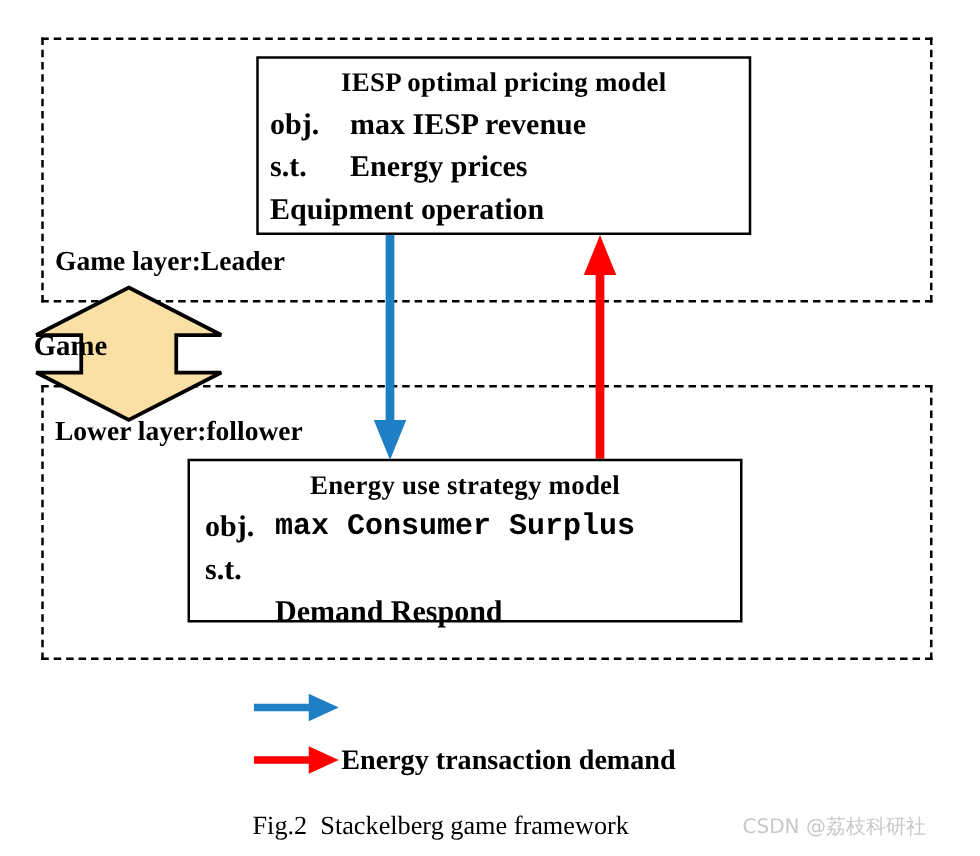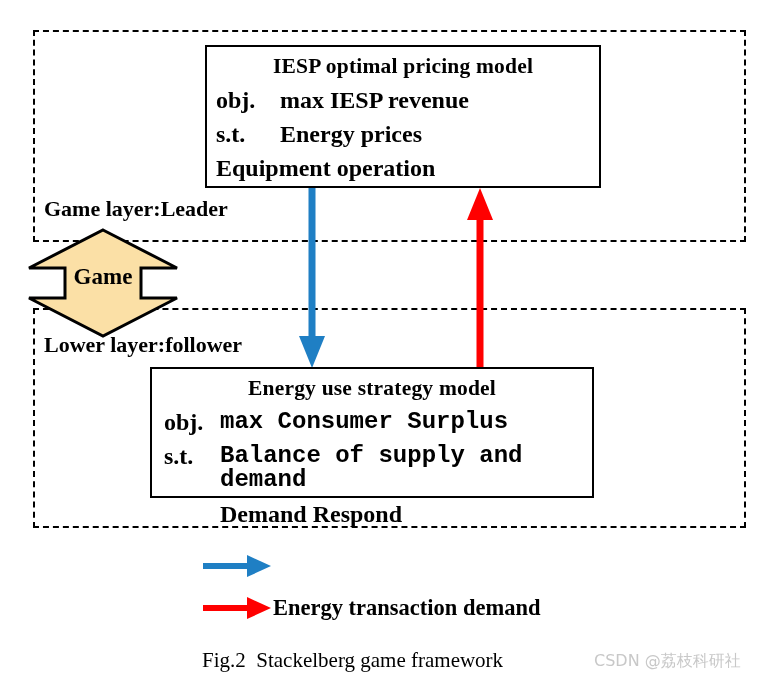--- a/index.html
+++ b/index.html
@@ -89,21 +89,21 @@
     top: 228px;
     width: 152px;
     height: 110px;
     z-index: 7;
   }
   #game-arrow-label {
     position: absolute;
     left: 27px;
     top: 265px;
     width: 152px;
-    text-align: center;
+    text-align: left;
     font-weight: bold;
     font-size: 23px;
     color: #000;
     z-index: 8;
     line-height: 1;
   }
 
   
   .flow-arrow {
     position: absolute;
@@ -177,21 +177,20 @@
   </div>
 
   <div id="lower-model-box" class="model-box">
     <div class="model-title">Energy use strategy model</div>
     <div class="model-row">
       <span class="row-key">obj.</span>
       <span class="row-val">max Consumer Surplus</span>
     </div>
     <div class="model-row">
       <span class="row-key">s.t.</span>
-      <span class="row-val">Balance of supply and demand</span>
     </div>
     <div class="model-row row-indent">
       <span>Demand Respond</span>
     </div>
   </div>
 
   <div id="upper-layer-label" class="layer-label">Game layer:Leader</div>
   <div id="lower-layer-label" class="layer-label">Lower layer:follower</div>
 
   <svg id="game-arrow" viewBox="0 0 152 110">

